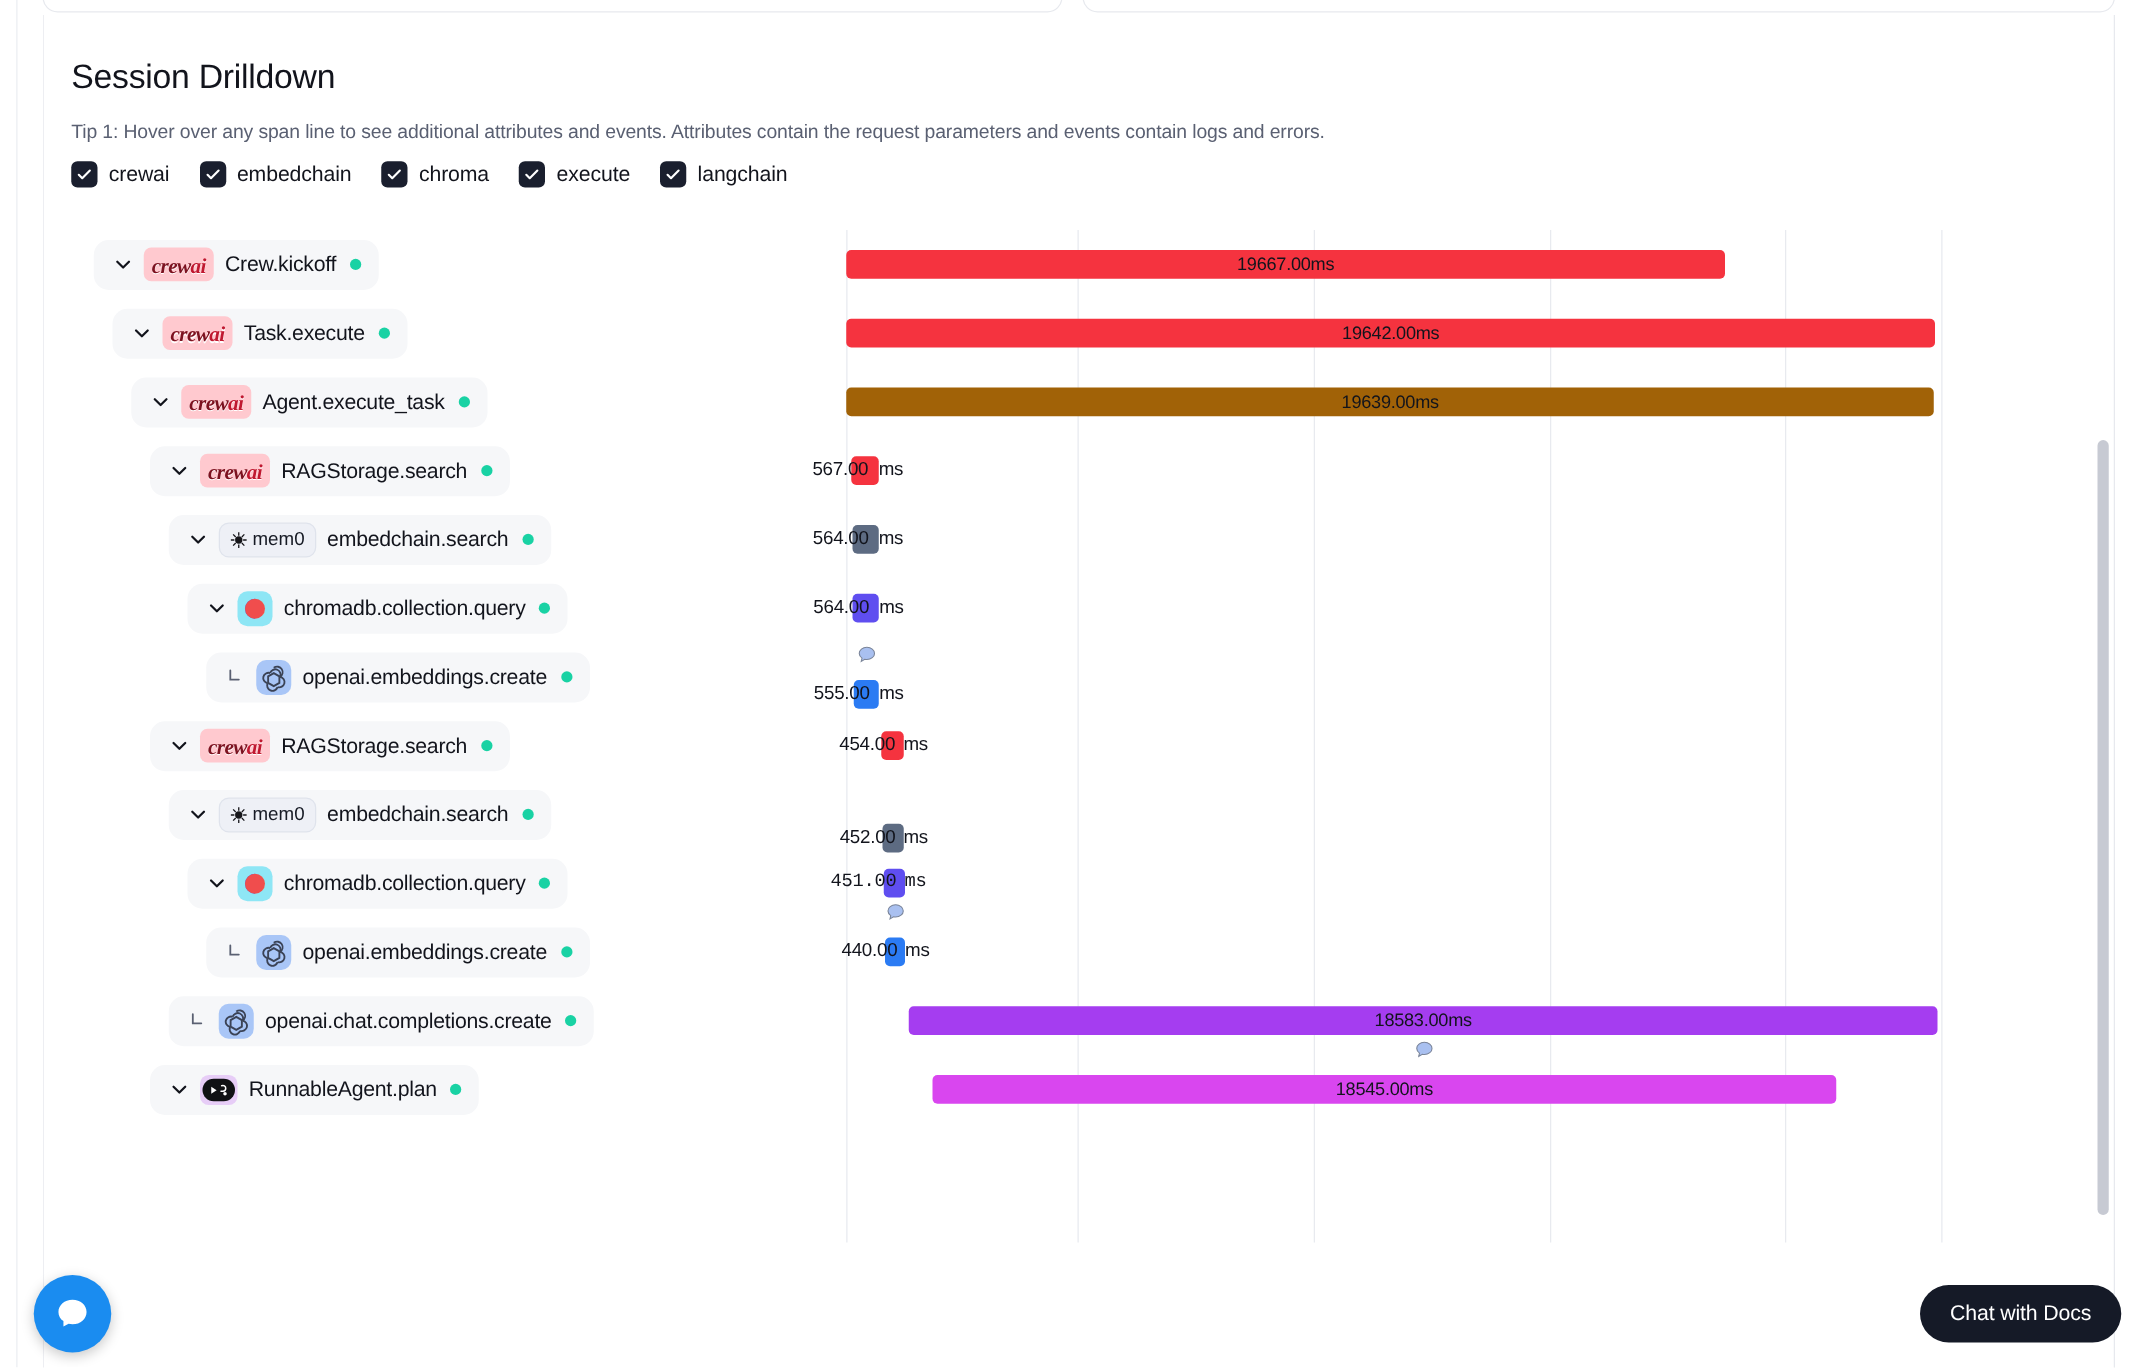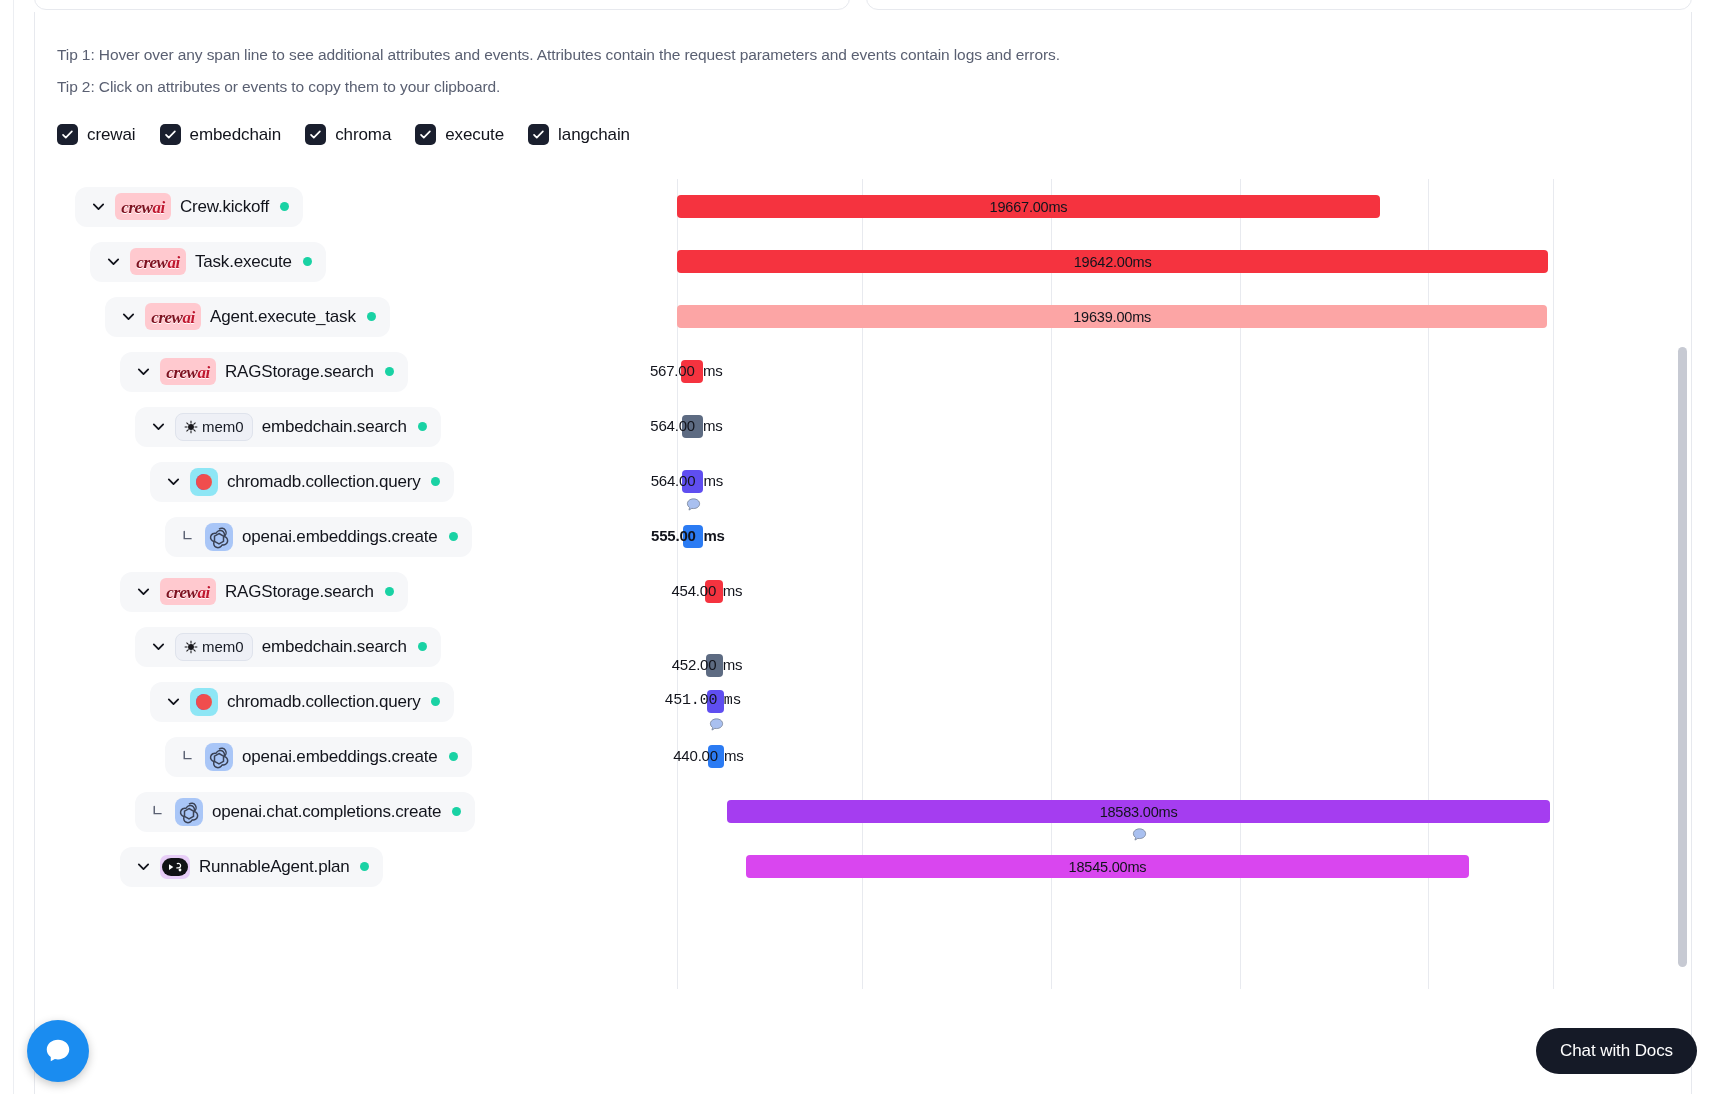--- a/index.html
+++ b/index.html
@@ -131,22 +131,22 @@
   <div class="left-edge"></div>
 
   <div class="top-cards">
     <div class="top-card wide"></div>
     <div class="top-card"></div>
   </div>
 
   <div class="panel">
     <div class="panel-inner">
 
+      <h1 class="title">Session Drilldown</h1>
       <p class="tip">Tip 1: Hover over any span line to see additional attributes and events. Attributes contain the request parameters and events contain logs and errors.</p>
-      <p class="tip last">Tip 2: Click on attributes or events to copy them to your clipboard.</p>
 
       <div class="filters" id="filters">
           <div class="filter">
             <span class="cb">
               <svg width="13" height="13" viewBox="0 0 16 16">
                 <path d="M2.5 8.4l3.4 3.4 7.5-7.6" stroke="#fff" stroke-width="2.1" fill="none" stroke-linecap="round" stroke-linejoin="round"></path>
               </svg>
             </span>
             <span class="filter-label">crewai</span>
           </div>
@@ -448,40 +448,40 @@
               <div class="bar" style="left:0px;width:703px;background:#f5333f">
                 <span class="bar-label-in">19667.00ms</span>
               </div>
             </div>
             <div class="bar-row" style="top: 55px;">
               <div class="bar" style="left:0px;width:871.2px;background:#f5333f">
                 <span class="bar-label-in">19642.00ms</span>
               </div>
             </div>
             <div class="bar-row" style="top: 110px;">
-              <div class="bar" style="left:0px;width:870.32px;background:#fca5a5">
+              <div class="bar" style="left:0px;width:870.32px;background:#a16207">
                 <span class="bar-label-in">19639.00ms</span>
               </div>
             </div>
             <div class="bar-row" style="top: 165px;">
               <div class="bar" style="left:3.9600000000000004px;width:22px;background:#f5333f"></div>
               <span class="bar-label-out" style="left:17.6px">567.00</span>
               <span class="bar-label-suffix" style="left:25.96px">ms</span>
             </div>
             <div class="bar-row" style="top: 220px;">
               <div class="bar" style="left:4.840000000000001px;width:21.12px;background:#5d6b82"></div>
               <span class="bar-label-out" style="left:17.9344px">564.00</span>
               <span class="bar-label-suffix" style="left:25.96px">ms</span>
             </div>
             <div class="bar-row" style="top: 275px;">
               <div class="bar" style="left:5.28px;width:21.12px;background:#5f4ef0"></div>
               <span class="bar-label-out" style="left:18.3744px">564.00</span>
               <span class="bar-label-suffix" style="left:26.400000000000002px">ms</span>
             </div>
-            <div class="bar-row" style="top: 330px; font-weight: bold;">
+            <div class="bar-row" style="top: 344px;">
               <div class="bar" style="left:6.159999999999999px;width:20.24px;background:#2b7bf3"></div>
               <span class="bar-label-out" style="left:18.708799999999997px">555.00</span>
               <span class="bar-label-suffix" style="left:26.4px">ms</span>
               <span class="evt" style="left:8.279999999999998px"><svg width="17" height="17" viewBox="0 0 20 20">
                   <path d="M10 2.2c4 0 7.2 2.5 7.2 5.7S14 13.6 10 13.6c-.7 0-1.4-.1-2-.2l-3.3 2 .7-3A5.6 5.6 0 0 1 2.8 7.9C2.8 4.7 6 2.2 10 2.2z" fill="#a9c0f0" stroke="#7b8599" stroke-width="1"></path>
                 </svg></span>
             </div>
             <div class="bar-row" style="top: 385px;">
               <div class="bar" style="left:28.16px;width:17.6px;background:#f5333f"></div>
               <span class="bar-label-out" style="left:39.072px">454.00</span>

